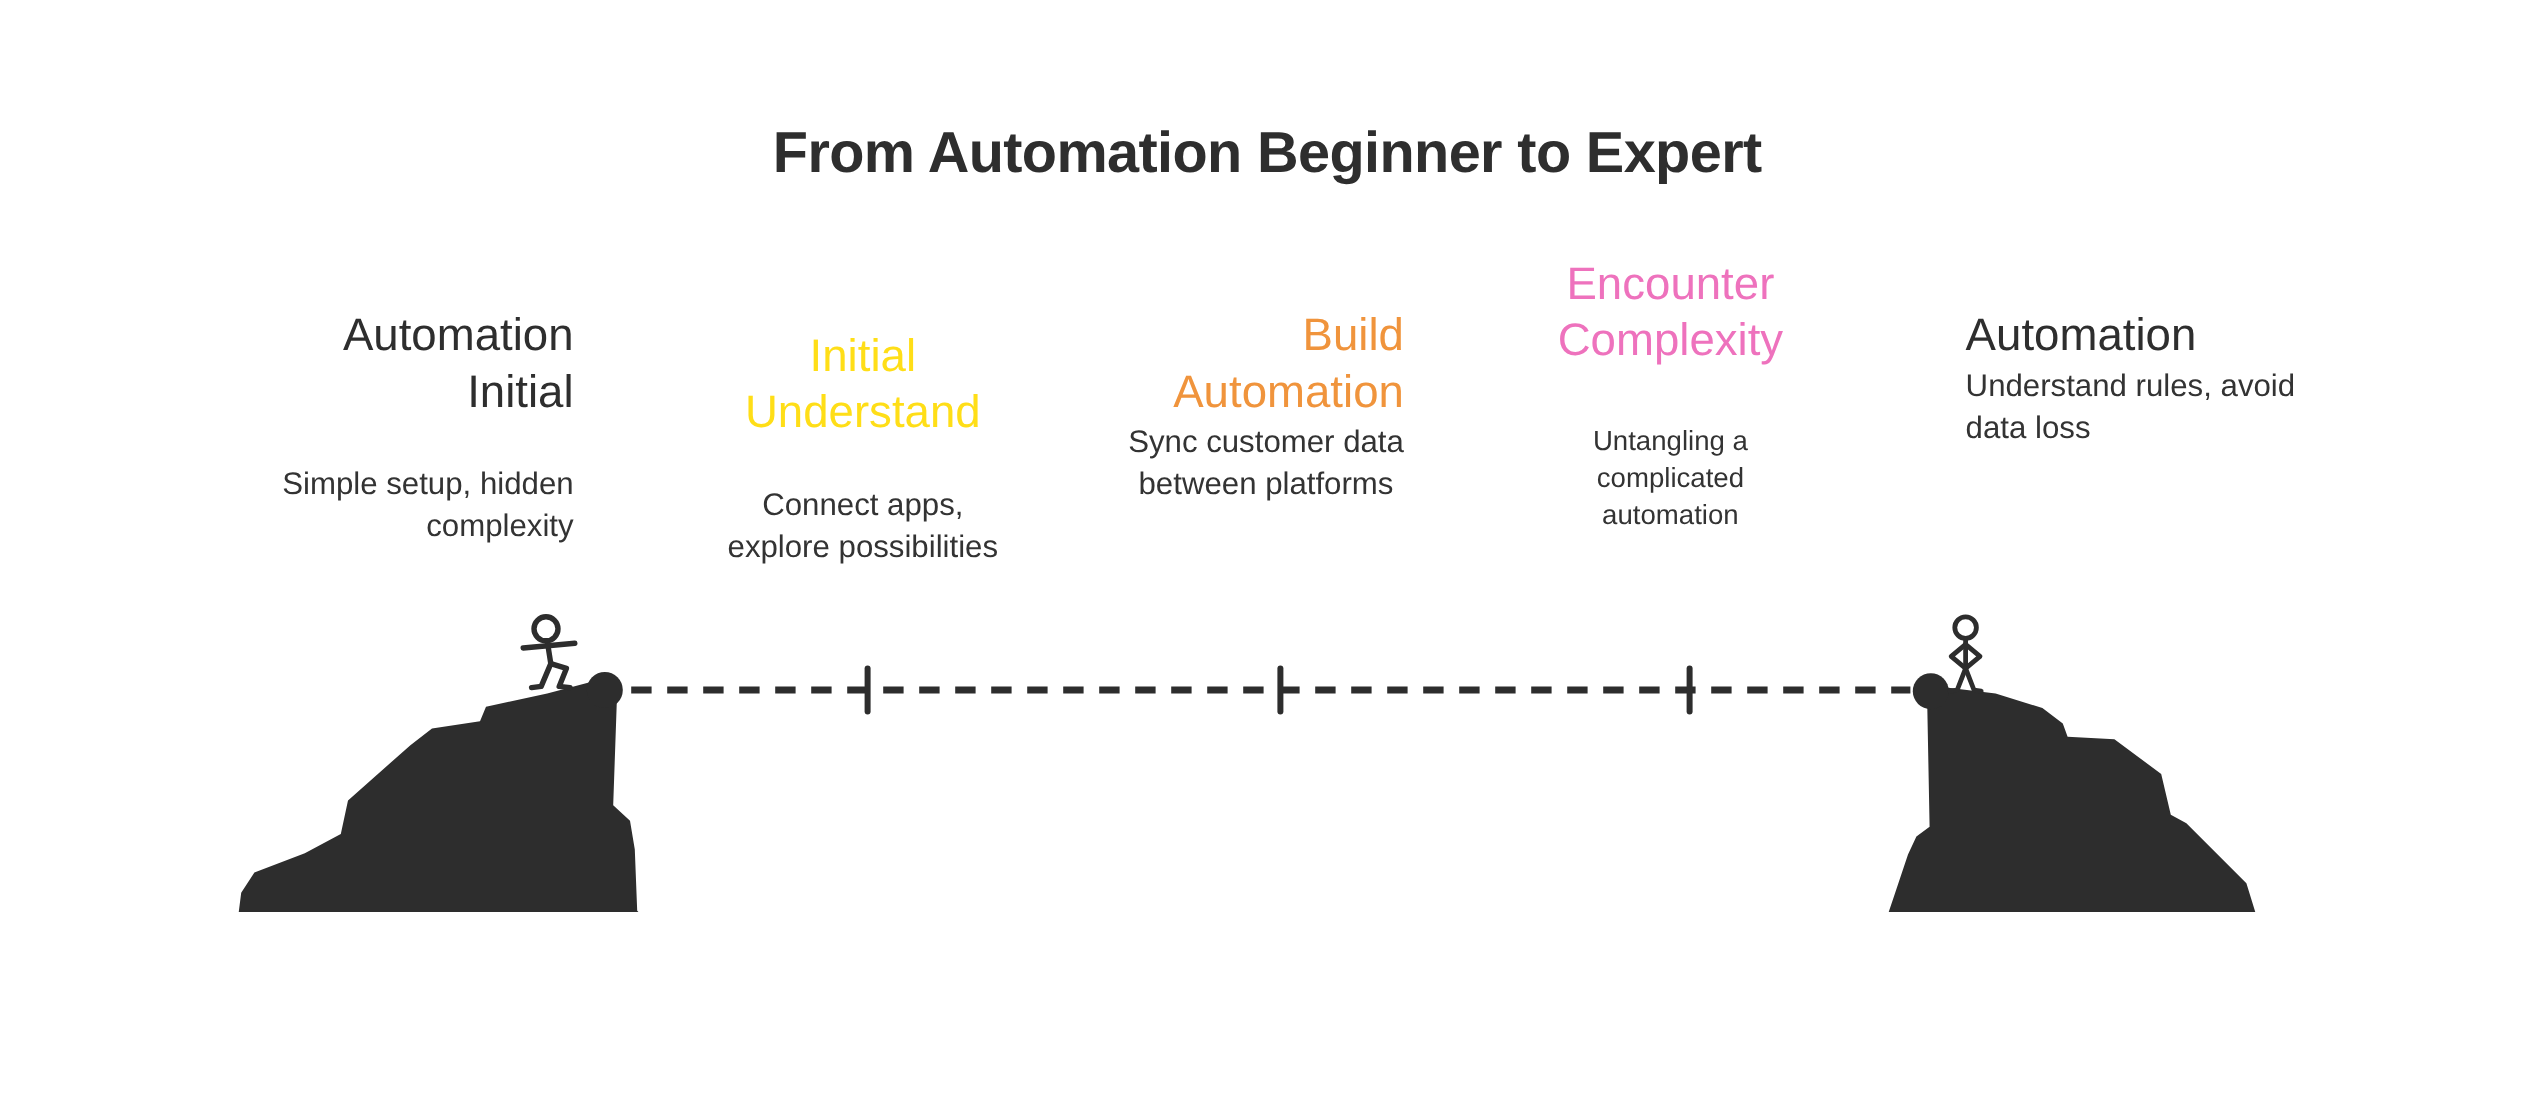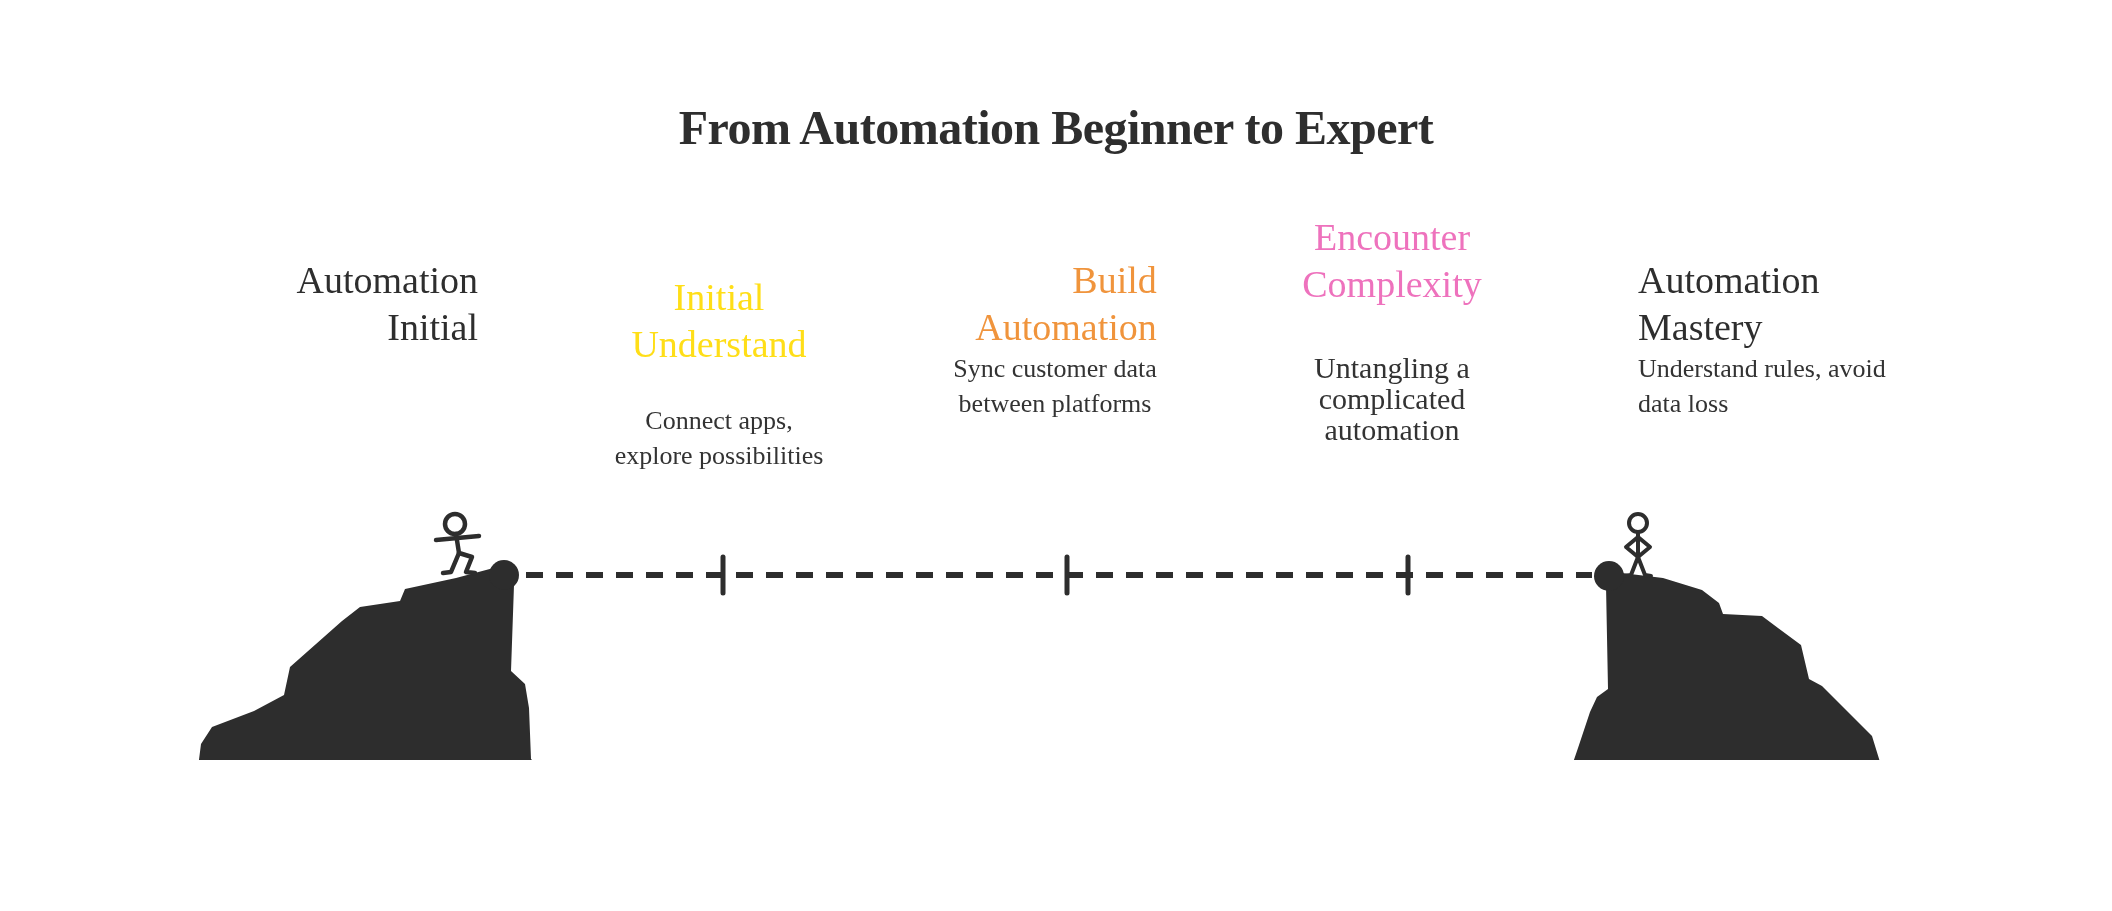--- a/index.html
+++ b/index.html
@@ -8,21 +8,21 @@
     --body-text:#333333;
     --bg:#ffffff;
   }
   *{margin:0;padding:0;box-sizing:border-box;}
   html,body{background:var(--bg);}
   .canvas{
     position:relative;
     width:2112px;height:760px;
     background:var(--bg);
     overflow:hidden;
-    font-family:Liberation Serif, serif;
+    font-family:Liberation Sans, sans-serif;
     color:var(--heading);
   }
   .page-title{
     position:absolute;
     top:100px;left:0;width:100%;
     text-align:center;
     font-size:48px;
     font-weight:700;
     letter-spacing:-0.5px;
     color:var(--heading);
@@ -45,40 +45,44 @@
   .stage-desc span{display:block;white-space:nowrap;}
   
   .stage-1{top:257px;right:1634px;text-align:right;}
   .stage-1 .stage-desc{margin-top:35px;}
   
   .stage-2{top:274px;left:719px;transform:translateX(-50%);text-align:center;}
   .stage-2 .stage-desc{margin-top:35px;}
   .stage-3{top:257px;left:1055px;transform:translateX(-50%);text-align:center;}
   .stage-3 .stage-desc{}
   .stage-4{top:214px;left:1392px;transform:translateX(-50%);text-align:center;}
-  .stage-4 .stage-desc{margin-top:44px;font-size:30px;line-height:31px;text-align:center;}
+  .stage-4 .stage-desc{margin-top:44px;font-size:23px;line-height:31px;text-align:center;}
   
   .stage-5{top:257px;left:1638px;text-align:left;}
   .stage-5 .stage-desc{}
 
   .scene{position:absolute;top:0;left:0;}
   .ink-fill{fill:var(--ink);stroke:none;}
   .ink-stroke{stroke:var(--ink);fill:none;}
 </style>
 </head>
 <body>
 
 <div class="canvas">
 
   <h1 class="page-title">From Automation Beginner to Expert</h1>
 
   <div class="stage stage-1">
     <div class="stage-title" style="color: rgb(46, 46, 46);">
       <span>Automation</span>
       <span>Initial</span>
+    </div>
+    <div class="stage-desc">
+      <span>Simple setup, hidden</span>
+      <span>complexity</span>
     </div>
   </div>
 
   <div class="stage stage-2">
     <div class="stage-title" style="color: rgb(255, 222, 23);">
       <span>Initial</span>
       <span>Understand</span>
     </div>
     <div class="stage-desc">
       <span>Connect apps,</span>
@@ -105,21 +109,20 @@
     <div class="stage-desc">
       <span>Untangling a</span>
       <span>complicated</span>
       <span>automation</span>
     </div>
   </div>
 
   <div class="stage stage-5">
     <div class="stage-title" style="color: rgb(46, 46, 46);">
       <span>Automation</span>
-      <span>Mastery</span>
     </div>
     <div class="stage-desc">
       <span>Understand rules, avoid</span>
       <span>data loss</span>
     </div>
   </div>
 
   <svg class="scene" width="2112" height="911" viewBox="0 0 2112 911" xmlns="http://www.w3.org/2000/svg">
 
     <line class="ink-stroke" x1="68" y1="886" x2="572" y2="886" stroke-width="4" stroke-linecap="round"></line>

